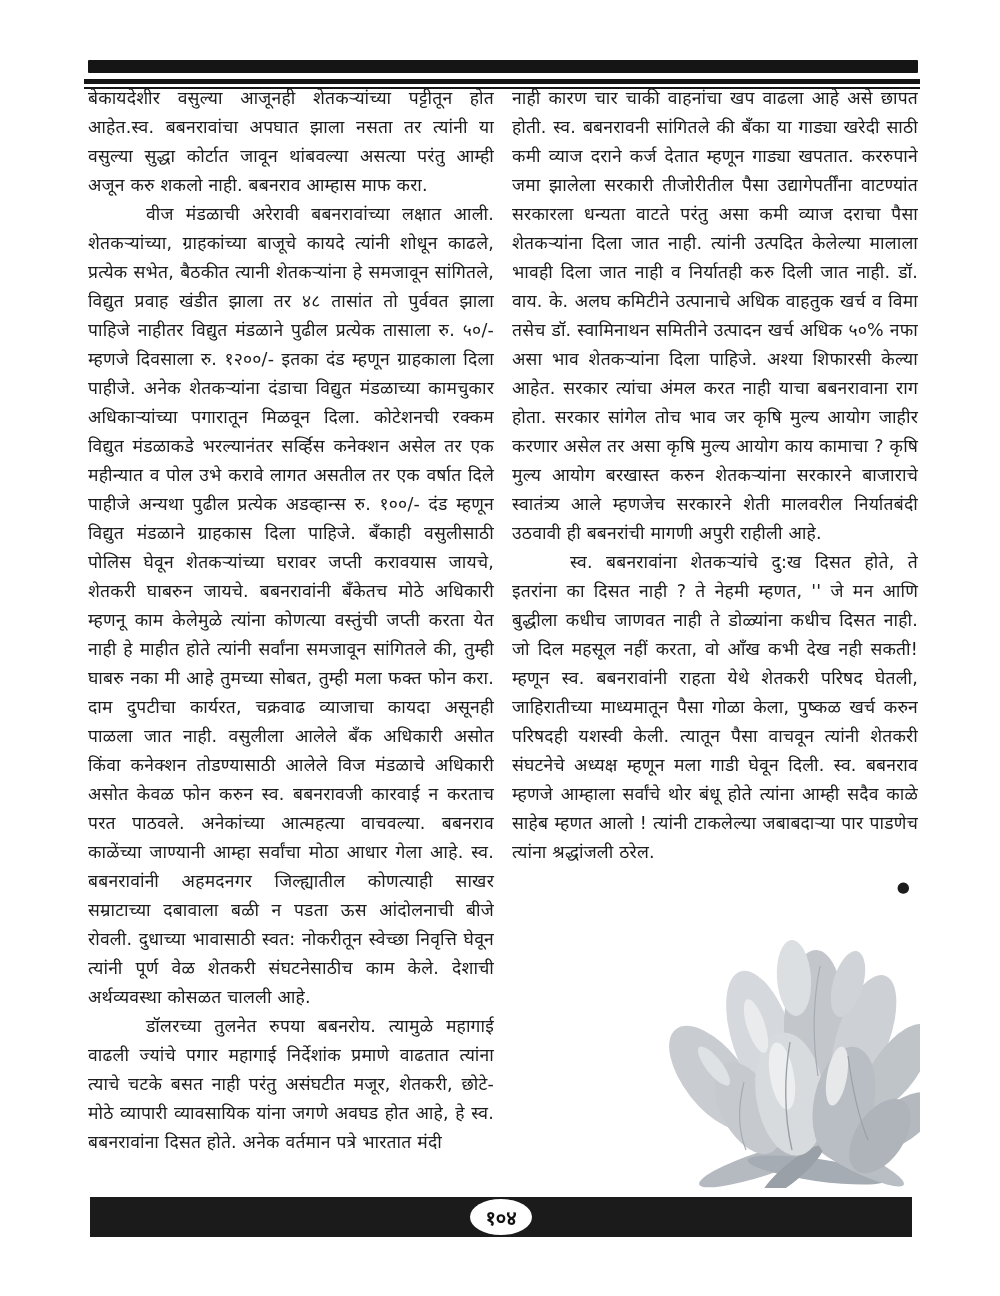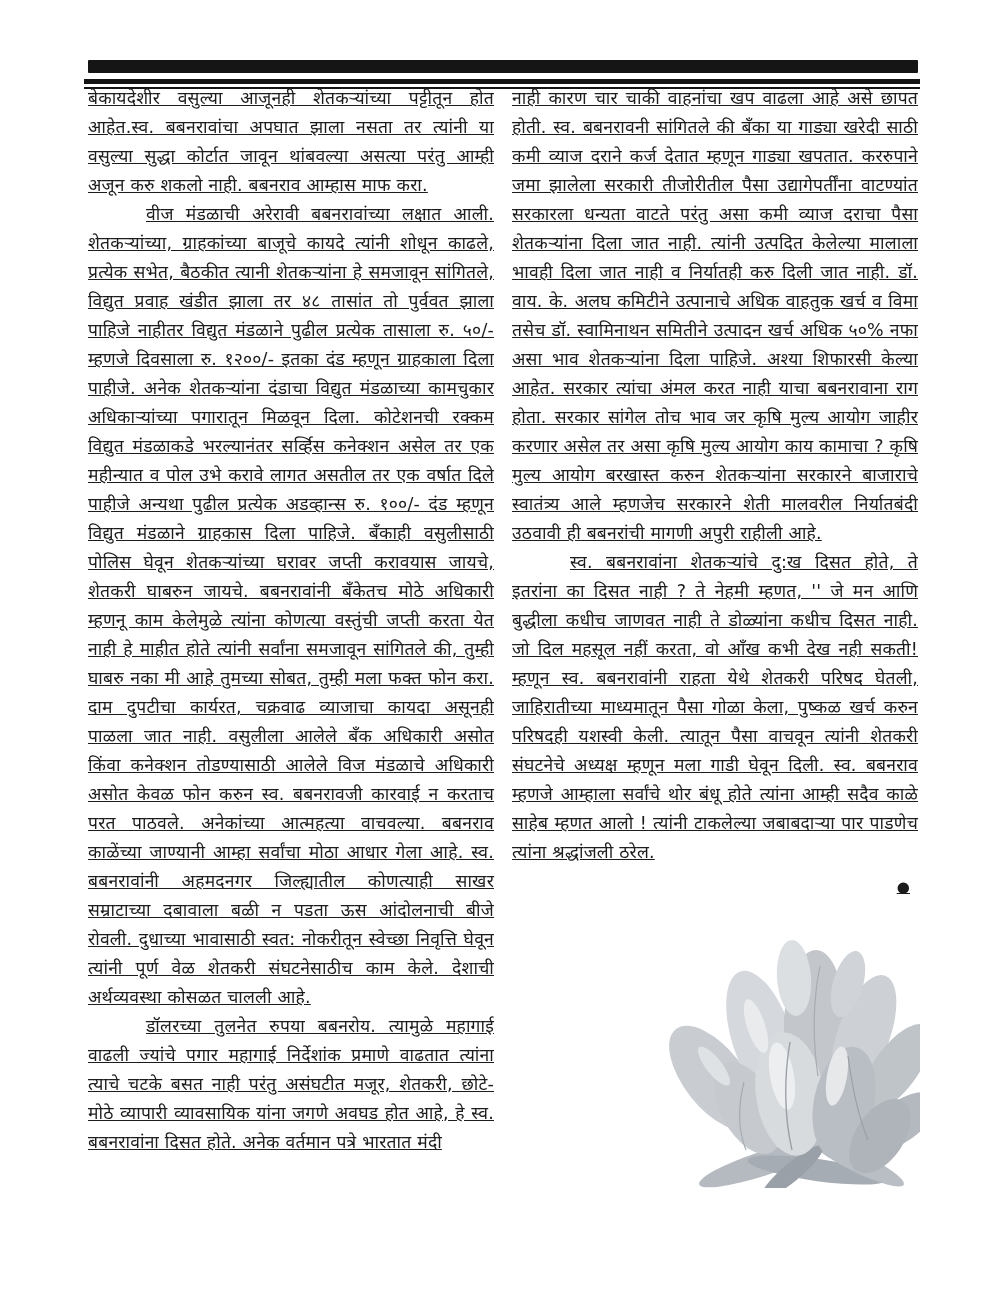--- a/index.html
+++ b/index.html
@@ -19,21 +19,21 @@
   .rule-thick{
     position:absolute;left:84px;right:80px;top:79px;height:5px;
     background:#151515;
   }
   .rule-thin{
     position:absolute;left:84px;right:80px;top:87px;height:2px;
     background:#151515;
   }
   .columns{
     position:absolute;left:88px;right:82px;top:84px;bottom:110px;
-    display:flex;gap:18px;text-decoration:underline;
+    display:flex;gap:18px;
   }
   .col{
     flex:1 1 0;
     font-size:17.5px;
     line-height:29px;
     text-align:justify;
     letter-spacing:0.2px;
   }
   .col p{margin:0;}
   .col p.indent{text-indent:58px;}
@@ -112,14 +112,19 @@
       <ellipse cx="104" cy="100" rx="9" ry="28" transform="rotate(-18 104 100)" fill="#e9ebed"></ellipse>
       <ellipse cx="62" cy="140" rx="8" ry="24" transform="rotate(-38 62 140)" fill="#dfe2e5"></ellipse>
 
       <path d="M138 116 C 132 150, 132 190, 140 224" stroke="#9aa0a7" stroke-width="1.4" fill="none"></path>
       <path d="M168 40 C 162 70, 160 110, 166 150" stroke="#a6acb3" stroke-width="1.2" fill="none"></path>
       <path d="M196 130 C 200 160, 206 190, 216 214" stroke="#9aa0a7" stroke-width="1.2" fill="none"></path>
       <path d="M92 156 C 86 180, 86 204, 94 224" stroke="#a6acb3" stroke-width="1.2" fill="none"></path>
     </svg>
   </div>
 
+  <div class="footer-bar">
+    <div class="page-number-badge">
+      <span>१०४</span>
+    </div>
+  </div>
 
 </div>
 
 </body></html>

